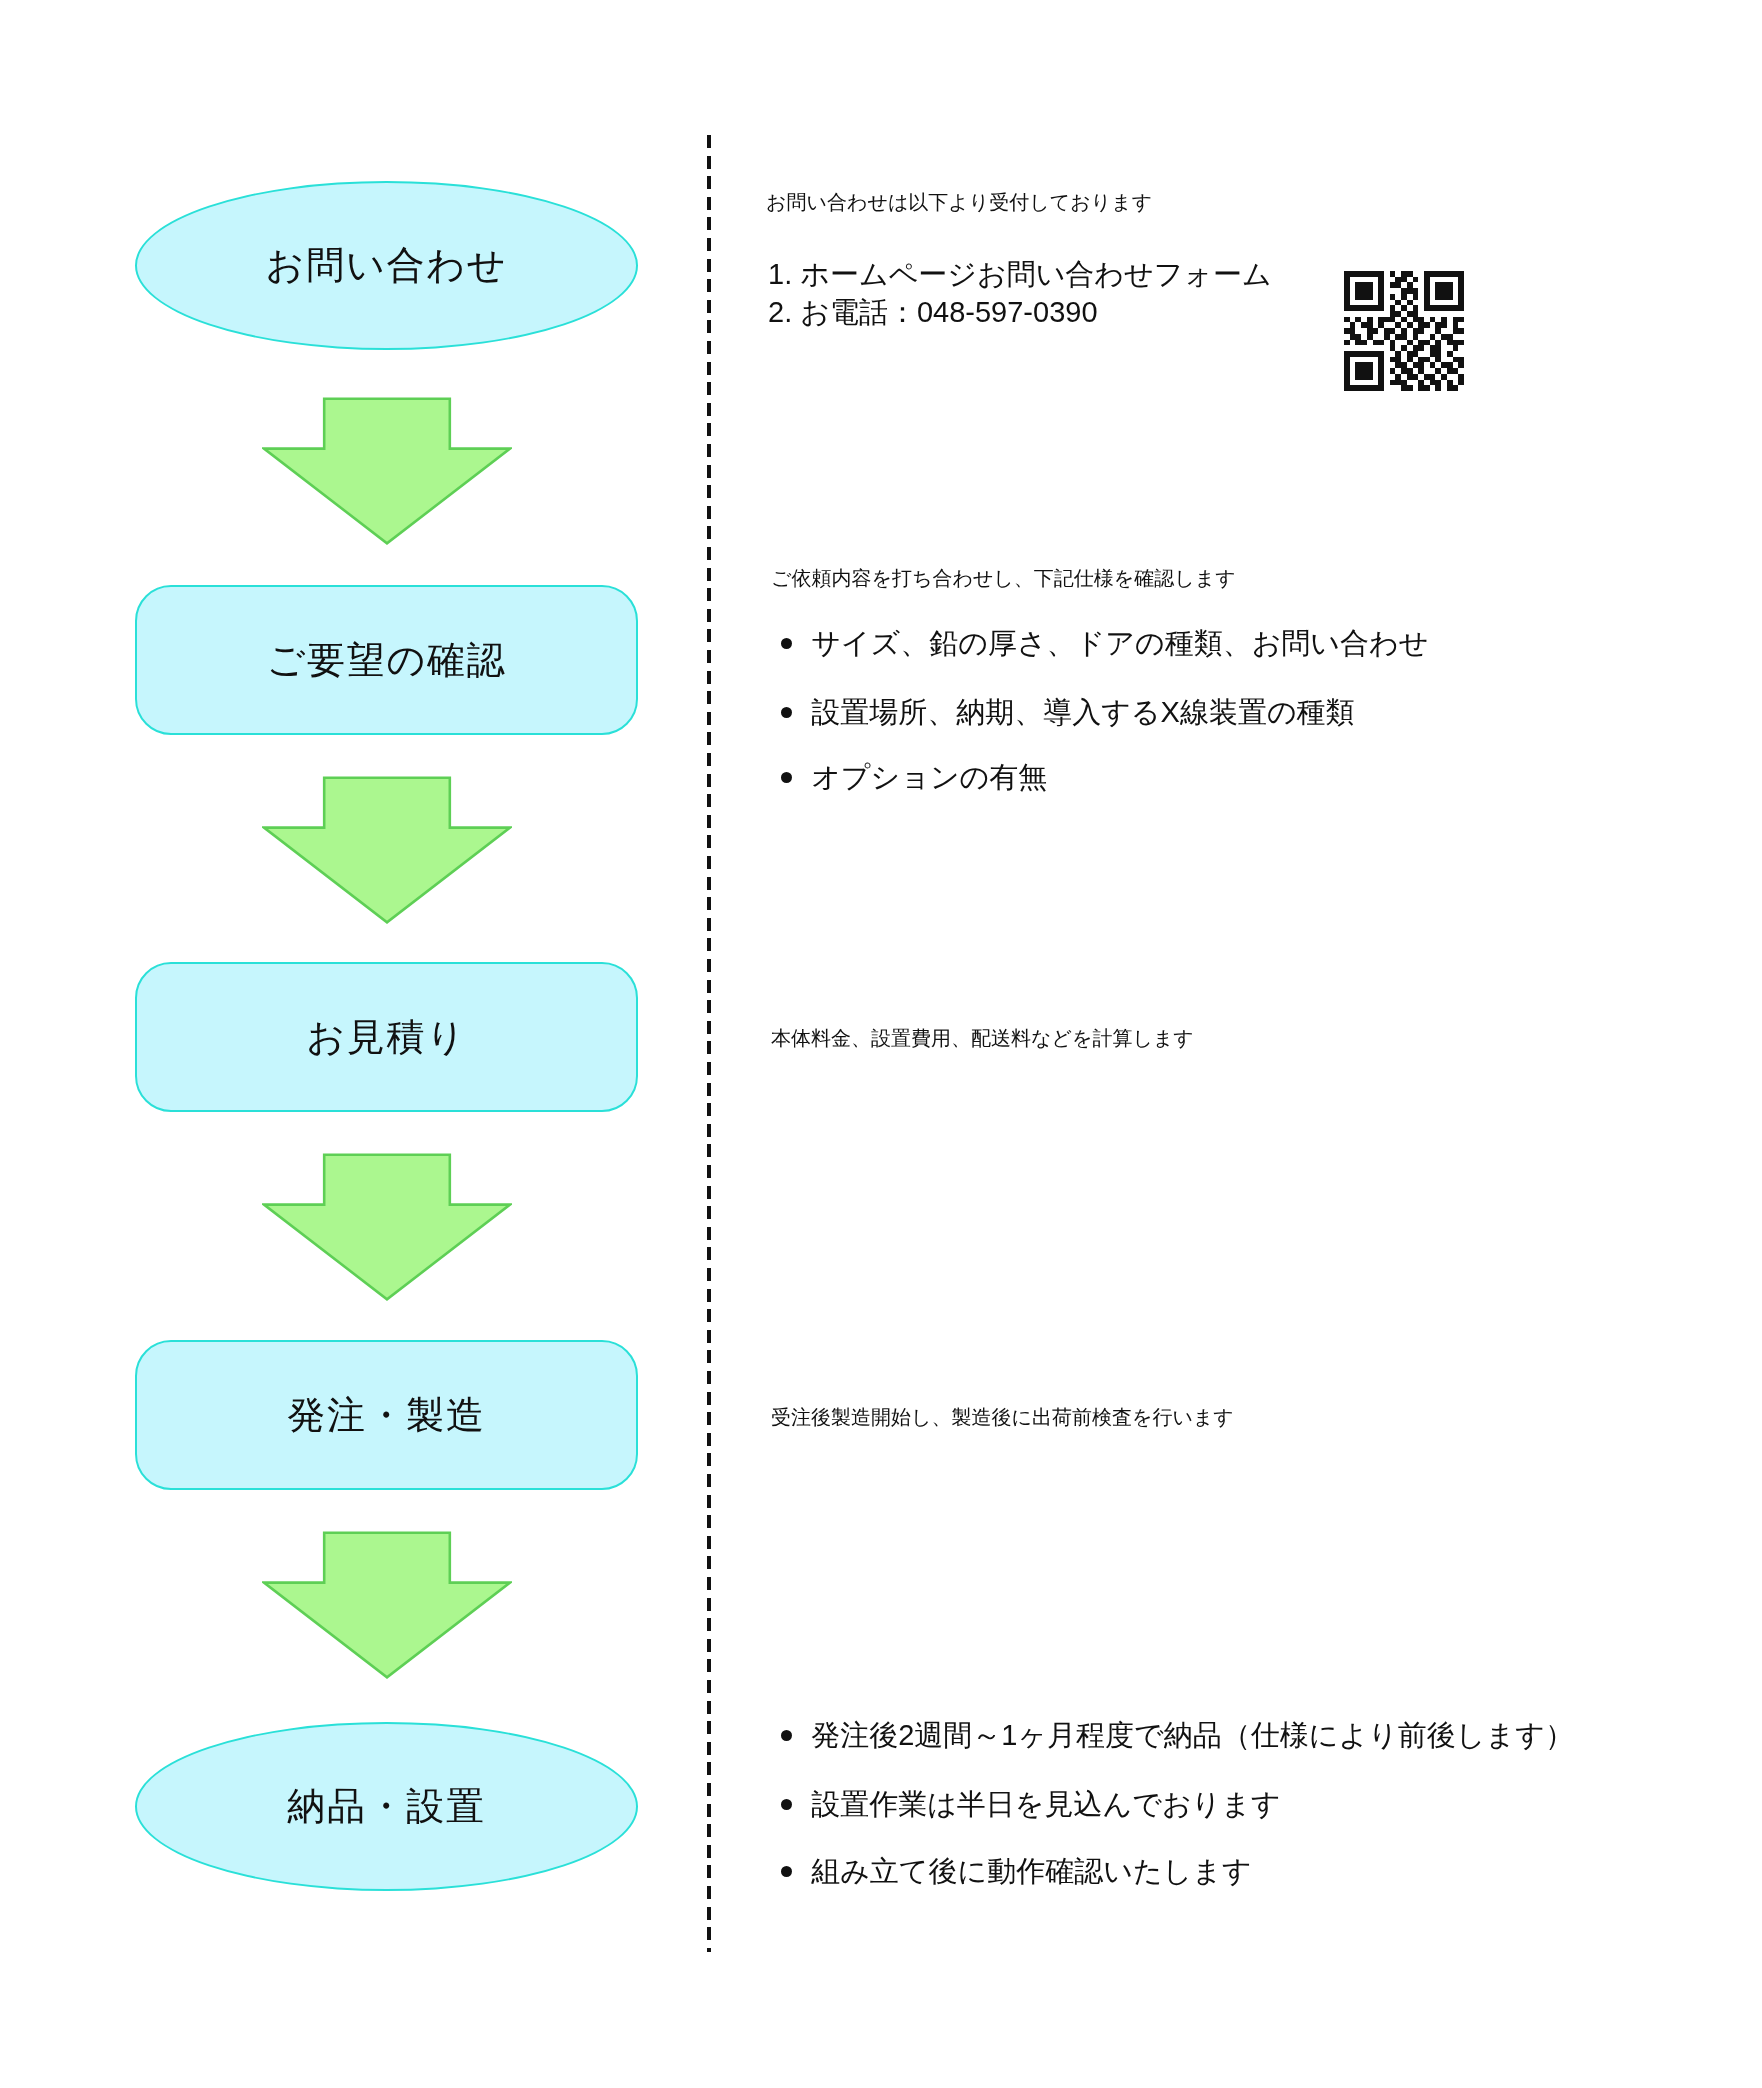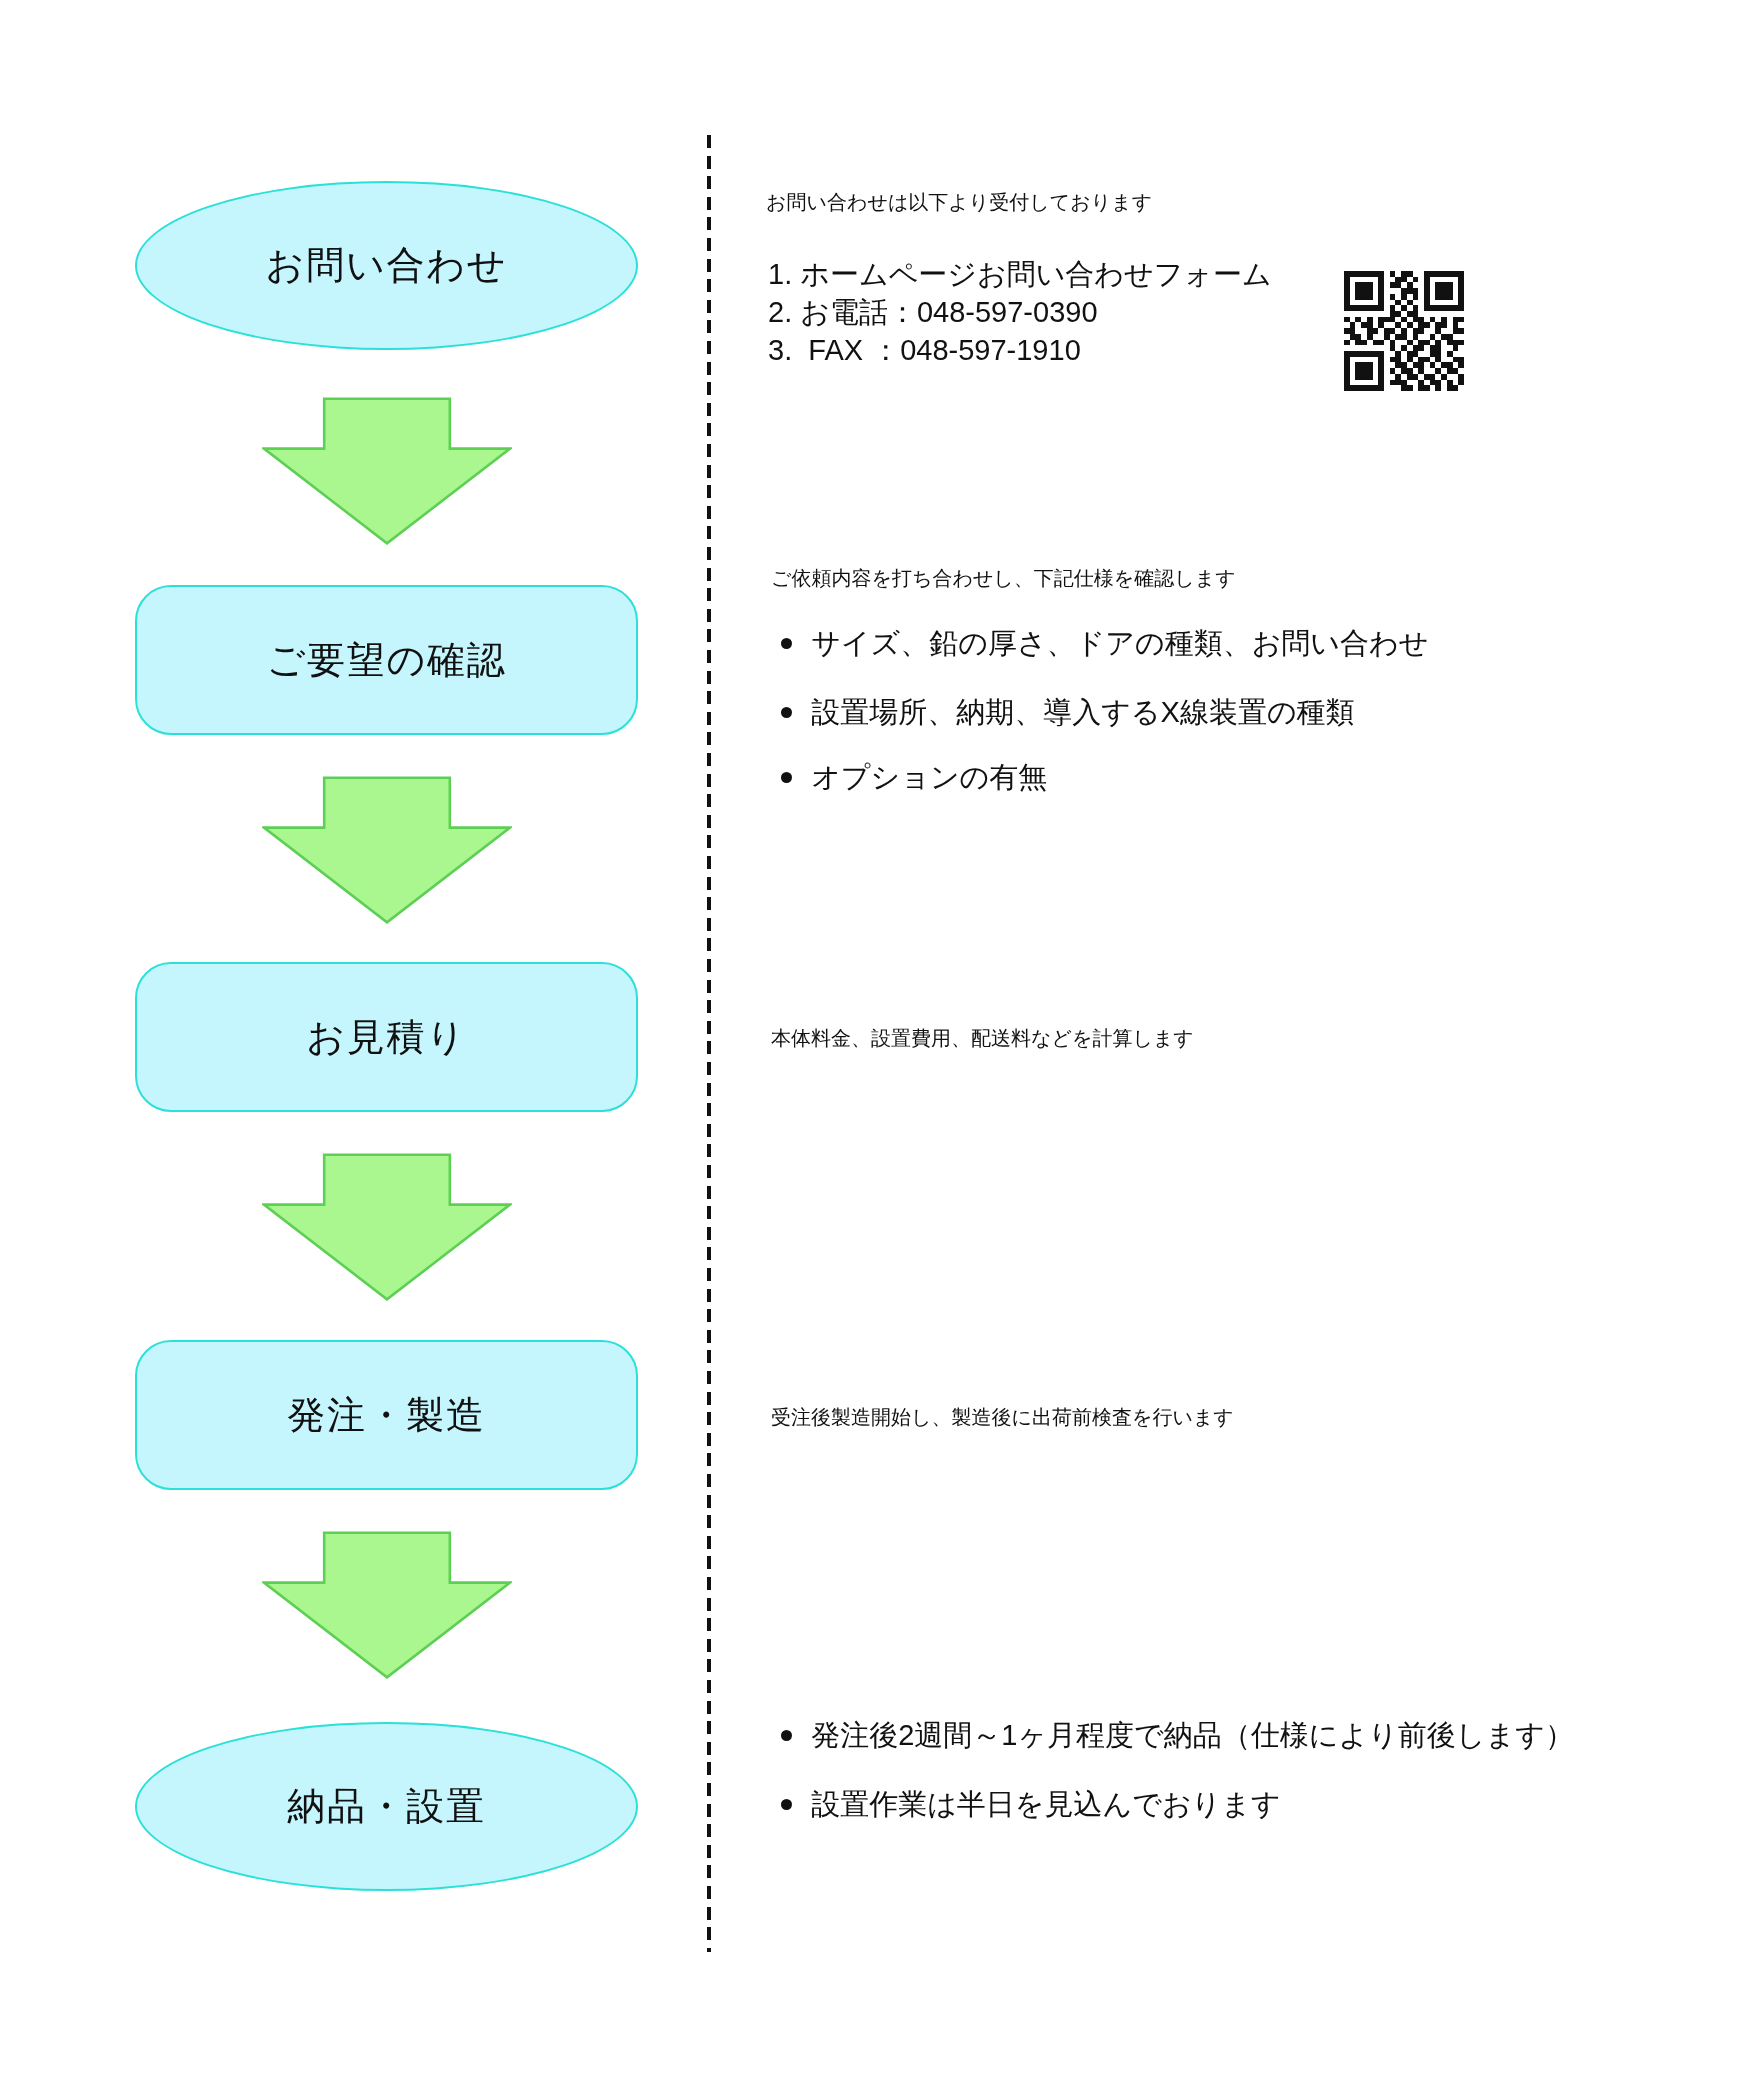--- a/index.html
+++ b/index.html
@@ -153,21 +153,20 @@
   <div class="step ellipse" style="top:1722px;height:169px;">
     <span class="step-label">納品・設置</span>
   </div>
 
   <div class="divider"></div>
 
   <div class="rtext" style="left:766px;top:182px;">お問い合わせは以下より受付しております</div>
   <div class="rlist" style="left:768px;top:255px;">
     <div class="rline">1. ホームページお問い合わせフォーム</div>
     <div class="rline">2. お電話：048-597-0390</div>
-    <div class="rline">3.  FAX ：048-597-1910</div>
   </div>
   <div class="qr">
       <svg viewBox="0 0 21 21" shape-rendering="crispEdges" xmlns="http://www.w3.org/2000/svg">
         <rect x="0" y="0" width="1" height="1" fill="#111111"></rect>
         <rect x="1" y="0" width="1" height="1" fill="#111111"></rect>
         <rect x="2" y="0" width="1" height="1" fill="#111111"></rect>
         <rect x="3" y="0" width="1" height="1" fill="#111111"></rect>
         <rect x="4" y="0" width="1" height="1" fill="#111111"></rect>
         <rect x="5" y="0" width="1" height="1" fill="#111111"></rect>
         <rect x="6" y="0" width="1" height="1" fill="#111111"></rect>
@@ -427,15 +426,19 @@
   <div class="rtext" style="left:771px;top:1397px;">受注後製造開始し、製造後に出荷前検査を行います</div>
 
   <div class="bullet-row" style="left:781px;top:1716px;">
     <span class="dot"></span>
     <span class="bullet-text">発注後2週間～1ヶ月程度で納品（仕様により前後します）</span>
   </div>
   <div class="bullet-row" style="left:781px;top:1785px;">
     <span class="dot"></span>
     <span class="bullet-text">設置作業は半日を見込んでおります</span>
   </div>
+  <div class="bullet-row" style="left:781px;top:1852px;">
+    <span class="dot"></span>
+    <span class="bullet-text">組み立て後に動作確認いたします</span>
+  </div>
 
 </div>
 
 
 </body></html>

